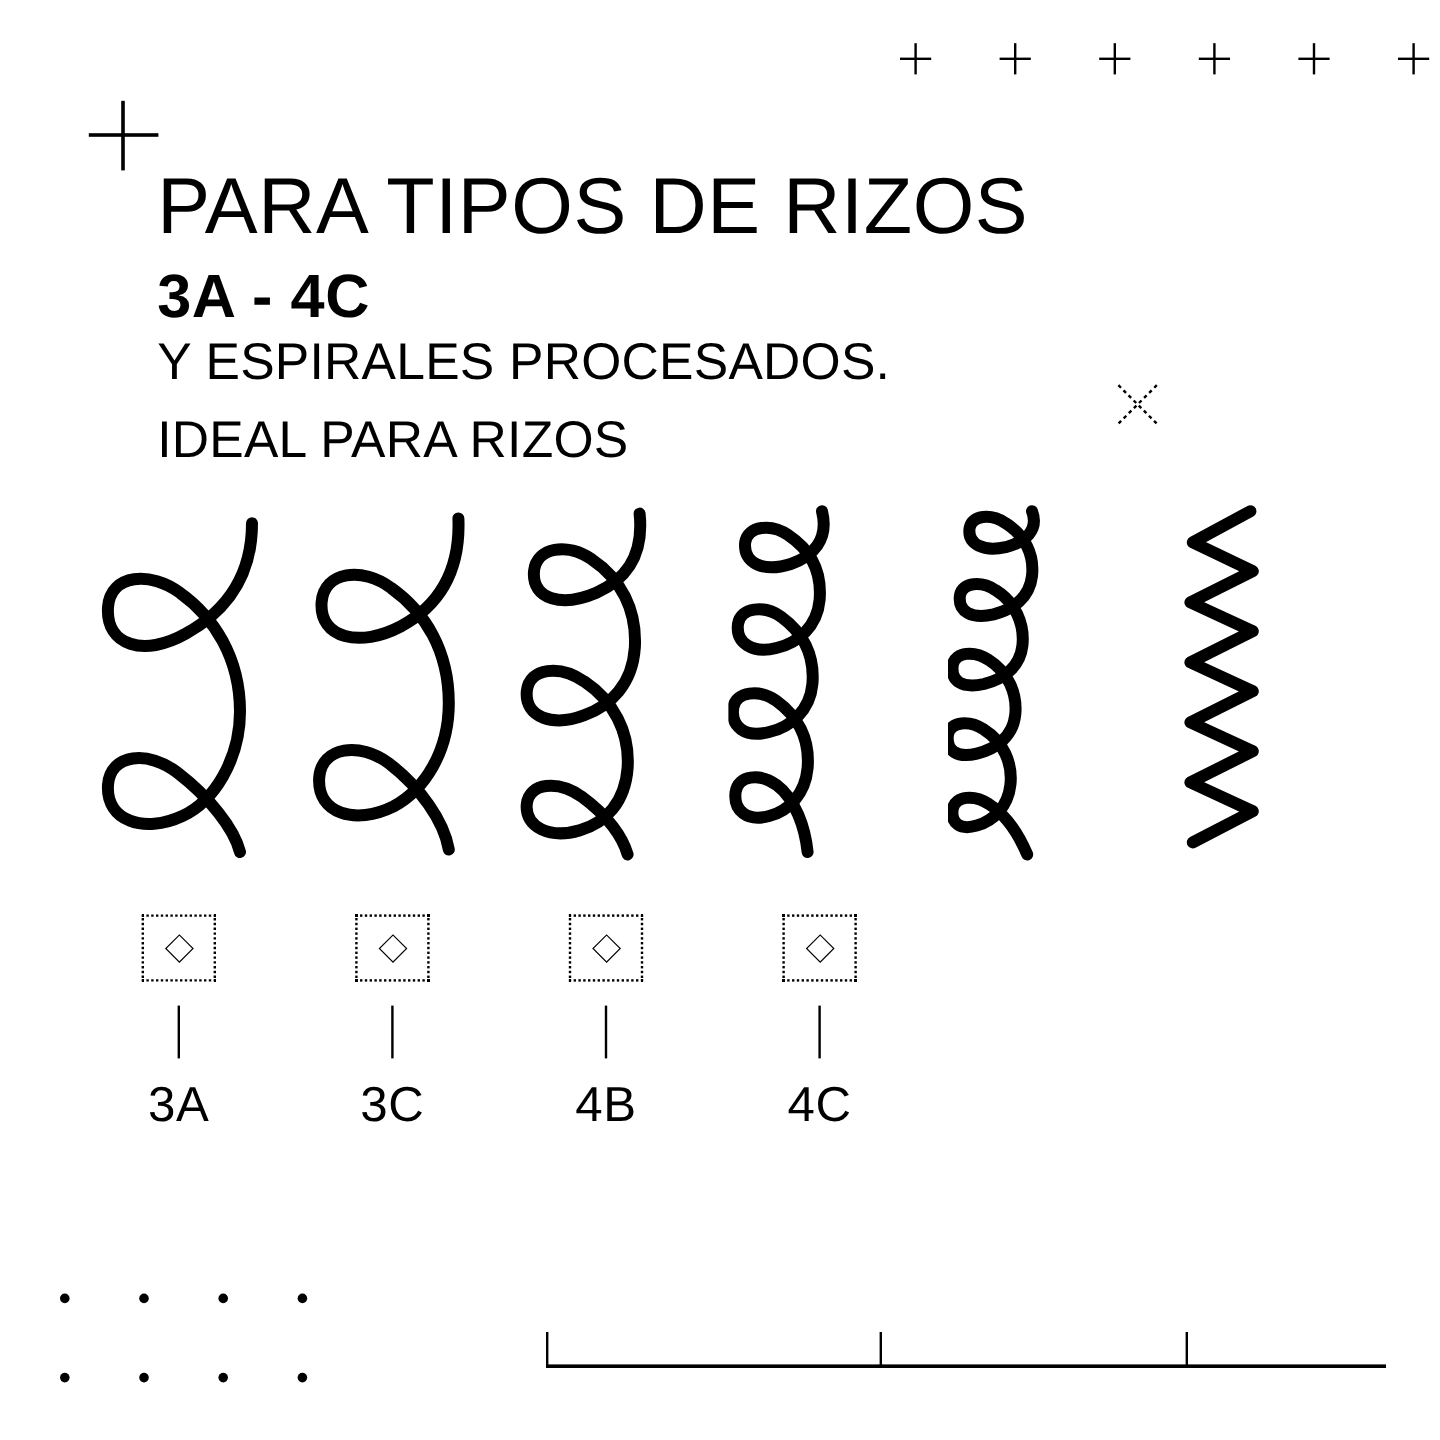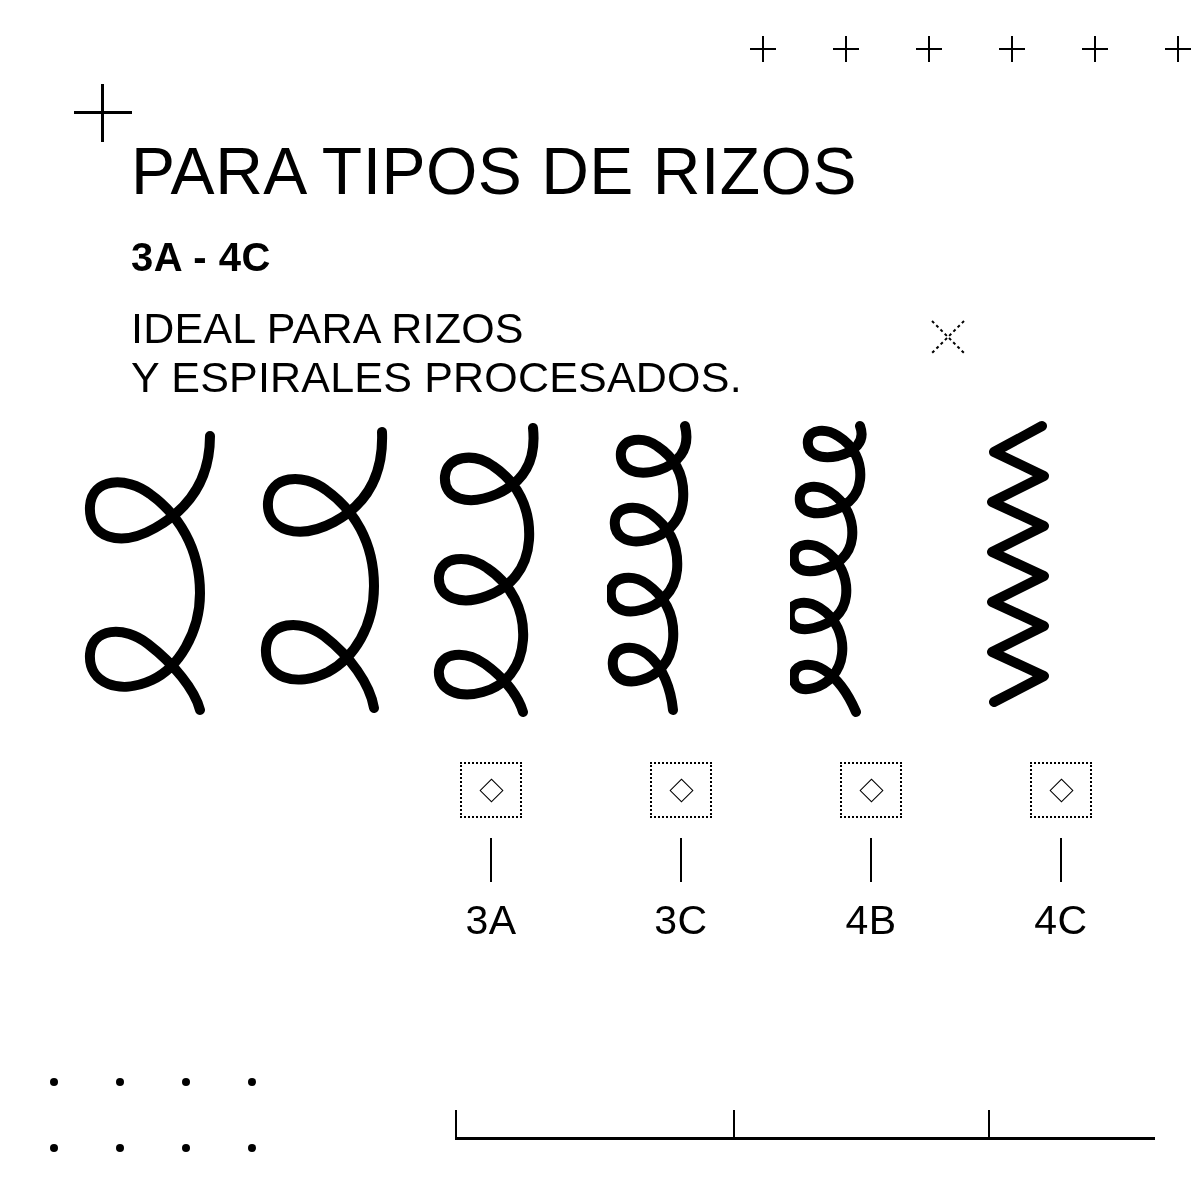--- a/index.html
+++ b/index.html
@@ -61,25 +61,25 @@
   }
   .title-1 {
     font-size: 66px;
     line-height: 66px;
     letter-spacing: 0.5px;
     font-weight: 400;
     white-space: nowrap;
     text-align: center;
   }
   .title-2 {
-    font-size: 40px;
+    font-size: 51px;
     line-height: 62px;
     font-weight: 700;
     letter-spacing: 0.5px;
-    margin-top: 22px;
+    margin-top: 12px;
     white-space: nowrap;
   }
   .subtitle {
     margin-top: 16px;
     font-size: 43px;
     line-height: 49px;
     font-weight: 400;
     letter-spacing: 0.2px;
     white-space: nowrap;
   }
@@ -110,22 +110,21 @@
   }
   .curl-cell svg { display: block; }
 
   
   .markers {
     position: absolute;
     left: 60px;
     top: 762px;
     width: 1090px;
     display: flex;
-    justify-content: flex-end;
-    gap: 12px;
+    justify-content: flex-start;
   }
   .marker-cell {
     width: 178px;
     display: flex;
     flex-direction: column;
     align-items: center;
   }
   .dotted-box {
     width: 62px;
     height: 56px;
@@ -207,22 +206,22 @@
   <span class="plus"></span>
   <span class="plus"></span>
   <span class="plus"></span>
 </div>
 
 <div class="big-plus"></div>
 
 <div class="heading-block">
   <div class="title-1">PARA TIPOS DE RIZOS</div>
   <div class="title-2">3A - 4C</div>
+  <div class="subtitle" style="margin-top:0;">Y ESPIRALES PROCESADOS.</div>
   <div class="subtitle">IDEAL PARA RIZOS</div>
-  <div class="subtitle" style="margin-top:0;">Y ESPIRALES PROCESADOS.</div>
 </div>
 
 <div class="x-marker">
   <svg width="40" height="40" viewBox="0 0 40 40">
     <g stroke="#000" stroke-width="2" stroke-dasharray="3 3" fill="none">
       <line x1="4" y1="4" x2="36" y2="36"></line>
       <line x1="36" y1="4" x2="4" y2="36"></line>
     </g>
   </svg>
 </div>

